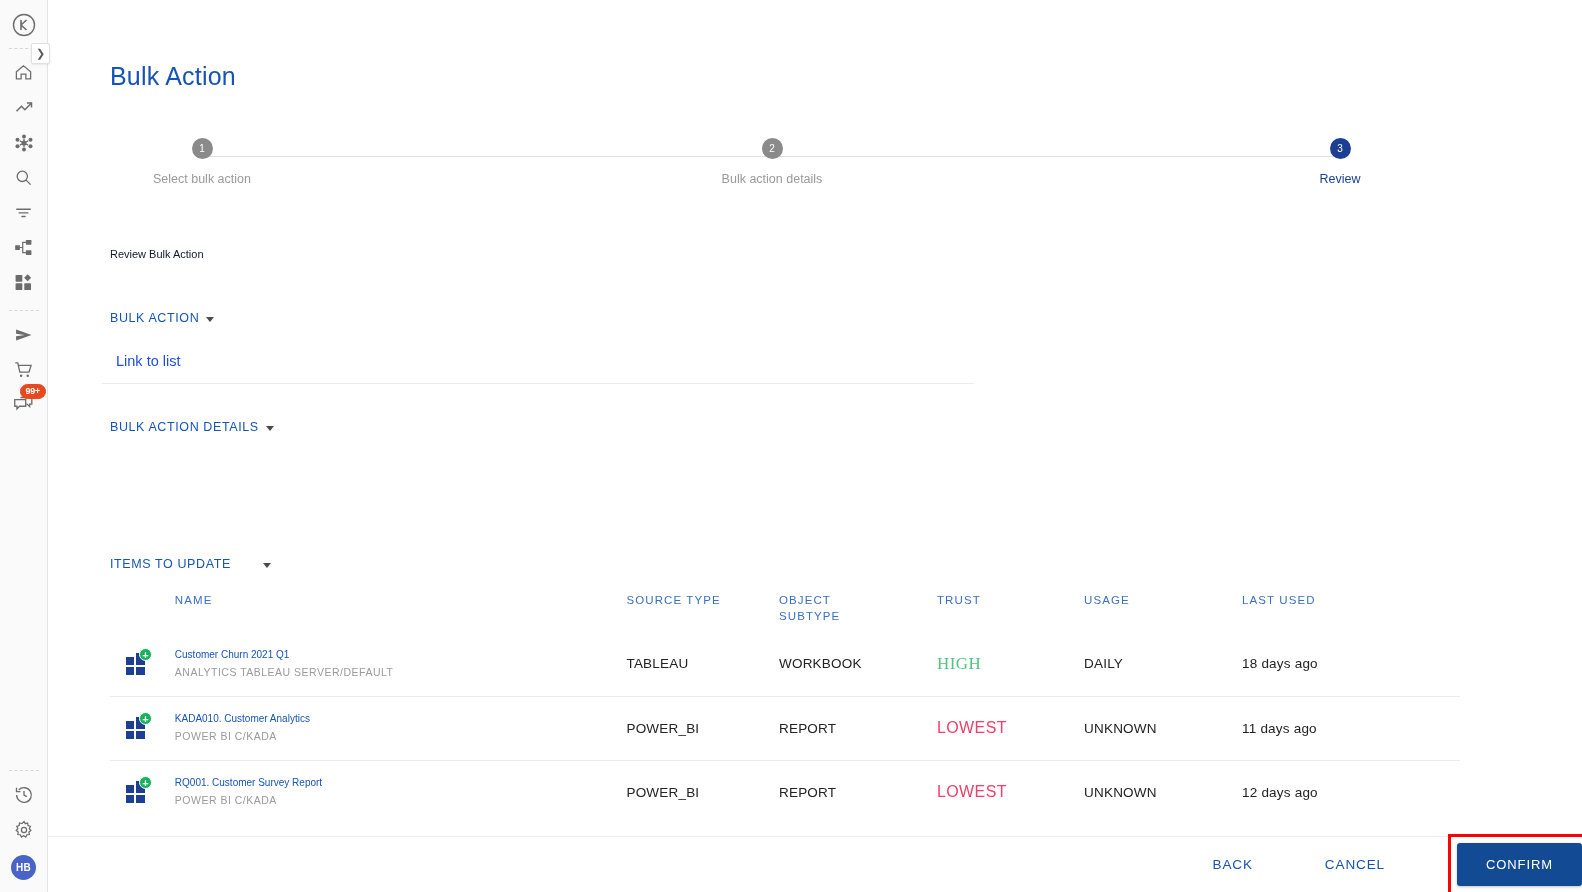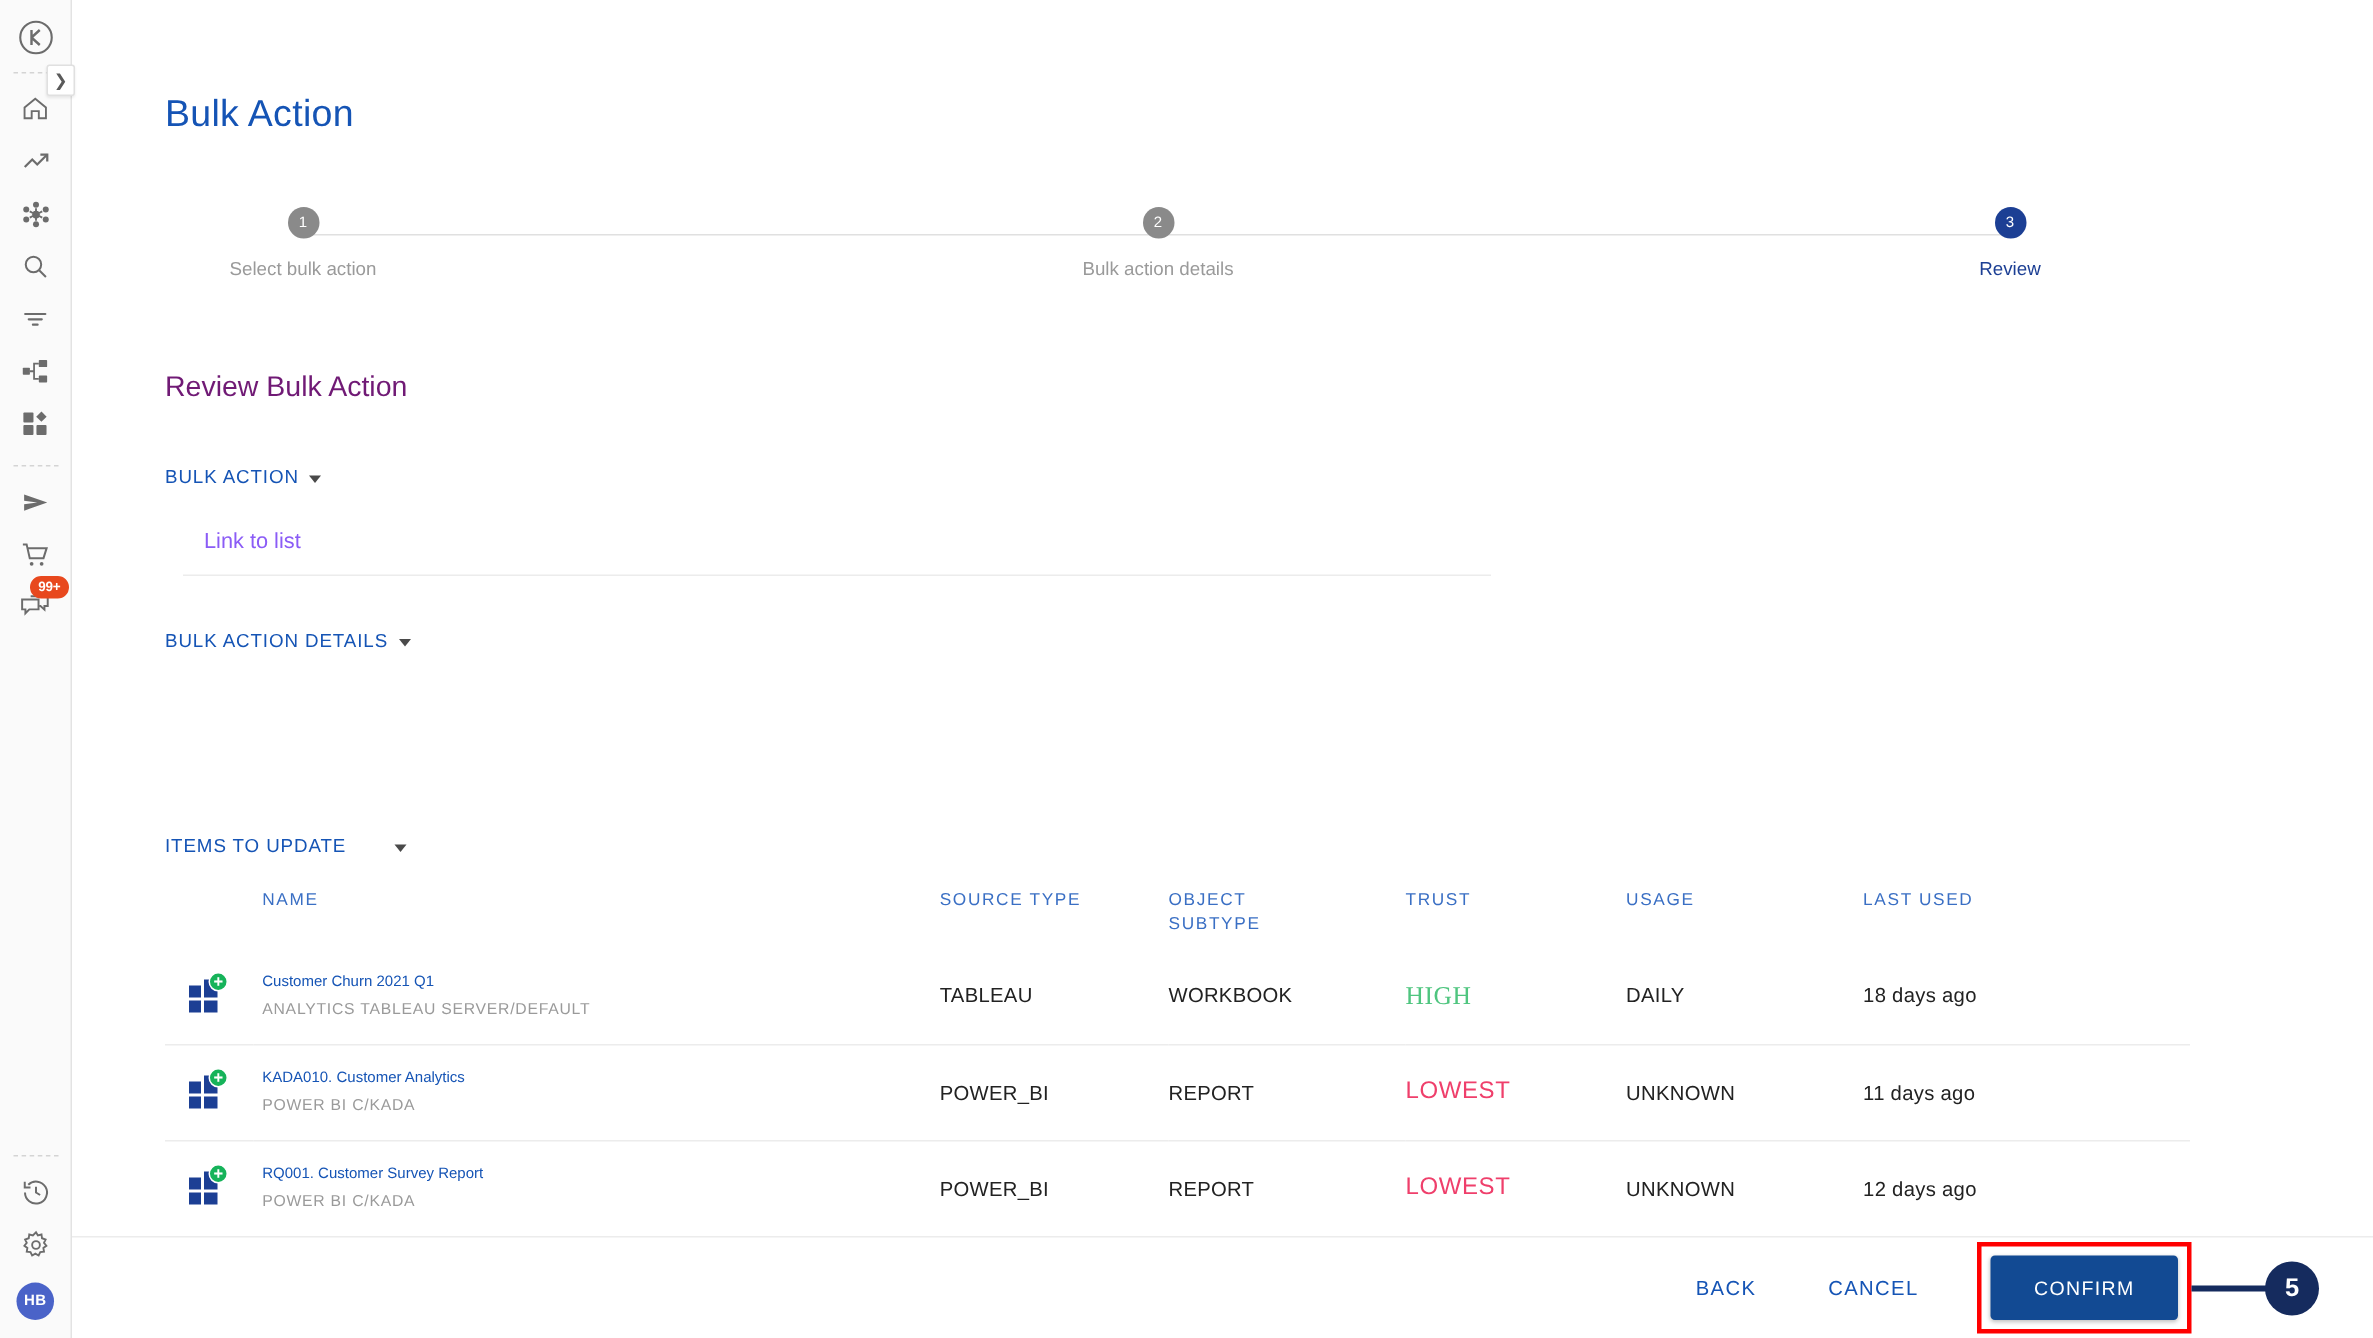--- a/index.html
+++ b/index.html
@@ -90,37 +90,37 @@
   }
   .step.active .step-circle { background: #1c3f94; }
   .step-label {
     margin-top: 13px; font-size: 12.5px; color: #9a9a9a;
   }
   .step.active .step-label { color: #1c3f94; }
 
   
   .section-title {
     position: absolute; left: 62px; top: 248px;
-    font-size: 19px; color: #701a75;
+    font-size: 11px; color: #0f172a;
   }
   .group-label {
     font-size: 12.5px; color: #1554b5; letter-spacing: 0.6px;
     display: flex; align-items: center; gap: 7px;
     cursor: pointer; width: fit-content;
   }
   .caret {
     width: 0; height: 0; border-left: 4px solid transparent;
     border-right: 4px solid transparent; border-top: 5px solid #4a4a4a;
     margin-top: 2px;
   }
   .grp-bulk-action { position: absolute; left: 62px; top: 311px; }
   .bulk-value {
-    position: absolute; left: 74px; top: 340px; width: 872px;
+    position: absolute; left: 54px; top: 340px; width: 872px;
     padding: 13px 0 14px 14px;
-    font-size: 14.5px; color: #8b5cf6;
+    font-size: 14.5px; color: #1d4ed8;
     border-bottom: 1px solid #ececec;
   }
 
   .grp-details { position: absolute; left: 62px; top: 420px; }
   .details-table {
     position: absolute; left: 62px; top: 448px; width: 872px;
     border-collapse: collapse;
   }
   .details-table th {
     text-align: left; font-size: 11.5px; color: #5b5b5b;
@@ -182,24 +182,24 @@
   .item-sub {
     font-size: 10.5px; color: #9a9a9a; letter-spacing: 0.5px;
   }
   .trust-HIGH   { color: #4fc57f; font-size: 17px; letter-spacing: 0.4px; font-family: Liberation Serif, serif; }
   .trust-LOWEST { color: #ef3f6b; font-size: 16px; letter-spacing: 0.4px; }
   .cell-plain { font-size: 13px; color: #222; letter-spacing: 0.2px; }
 
   
   .footer {
     position: absolute; left: 0; bottom: 0;
-    width: 1534px; height: 68px;
+    width: 1534px; height: 56px;
     background: #fff; border-top: 1px solid #ececec;
     display: flex; align-items: center; justify-content: flex-end;
-    padding-right: 130px; gap: 48px;
+    gap: 72px;
   }
   .txt-btn {
     font-size: 13.5px; color: #1554b5; letter-spacing: 0.9px;
     cursor: pointer; background: none; border: none;
     font-family: inherit;
   }
   .confirm-wrap { position: relative; }
   .confirm-btn {
     background: #124a93; color: #fff;
     border: none; border-radius: 3px;

